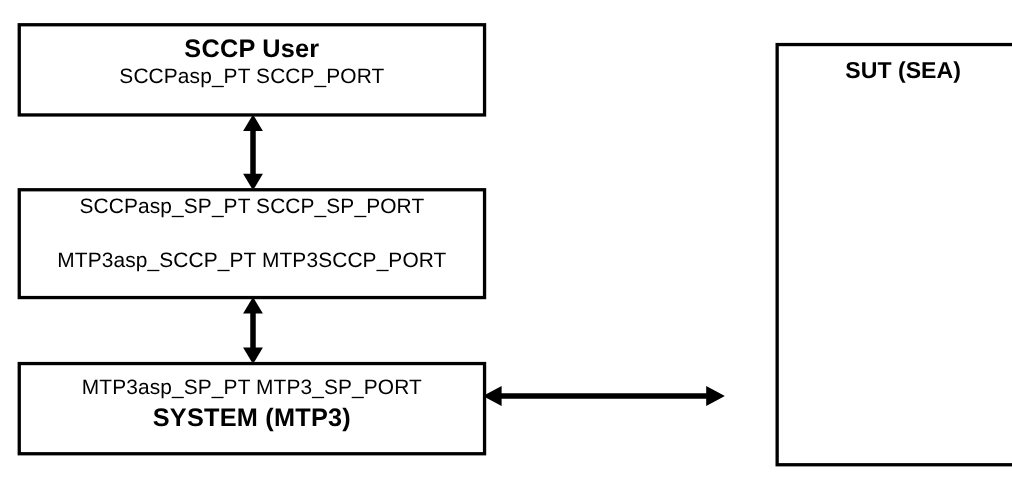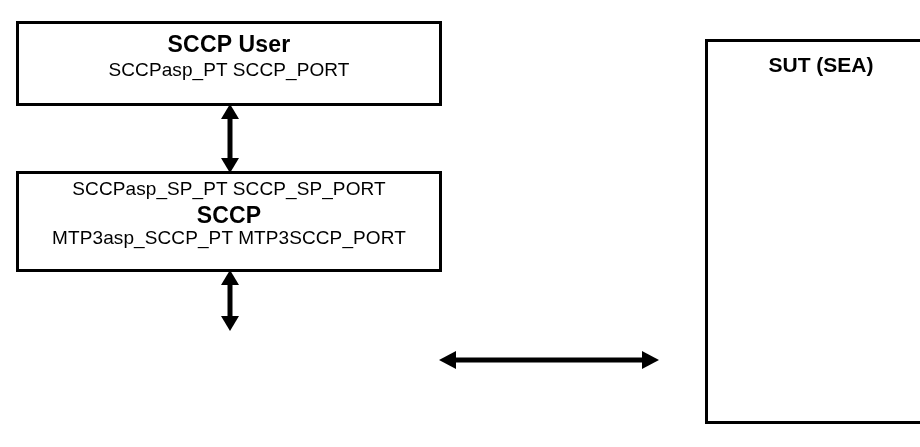--- a/index.html
+++ b/index.html
@@ -93,32 +93,35 @@
   <div class="arrow" id="arrow-user-sccp">
     <svg width="32" height="69" viewBox="0 0 32 69" aria-hidden="true">
       <line x1="16" y1="10" x2="16" y2="59" stroke="#000000" stroke-width="5"></line>
       <polygon points="16,0 7,15 25,15" fill="#000000"></polygon>
       <polygon points="16,69 7,54 25,54" fill="#000000"></polygon>
     </svg>
   </div>
 
   <div class="box" id="box-sccp">
     <div class="box-text port" id="sccp-port-upper">SCCPasp_SP_PT  SCCP_SP_PORT</div>
-    <div class="box-text title" id="sccp-title">SCCP</div>
     <div class="box-text port" id="sccp-port-lower">MTP3asp_SCCP_PT  MTP3SCCP_PORT</div>
   </div>
 
   <div class="arrow" id="arrow-sccp-mtp3">
     <svg width="32" height="61" viewBox="0 0 32 61" aria-hidden="true">
       <line x1="16" y1="10" x2="16" y2="51" stroke="#000000" stroke-width="5"></line>
       <polygon points="16,0 7,15 25,15" fill="#000000"></polygon>
       <polygon points="16,61 7,46 25,46" fill="#000000"></polygon>
     </svg>
   </div>
 
+  <div class="box" id="box-system">
+    <div class="box-text port" id="system-port">MTP3asp_SP_PT  MTP3_SP_PORT</div>
+    <div class="box-text title" id="system-title">SYSTEM (MTP3)</div>
+  </div>
 
   <div class="arrow" id="arrow-mtp3-sut">
     <svg width="220" height="30" viewBox="0 0 220 30" aria-hidden="true">
       <line x1="12" y1="15" x2="208" y2="15" stroke="#000000" stroke-width="5"></line>
       <polygon points="0,15 17,6 17,24" fill="#000000"></polygon>
       <polygon points="220,15 203,6 203,24" fill="#000000"></polygon>
     </svg>
   </div>
 
   <div class="box" id="box-sut">

